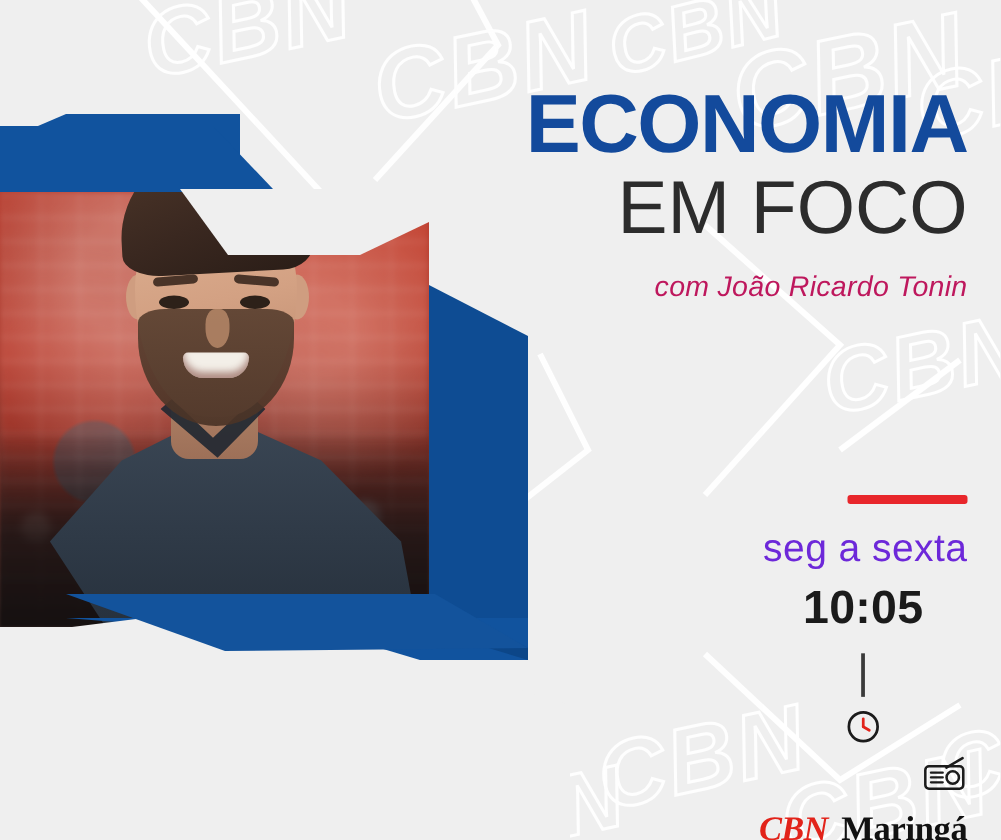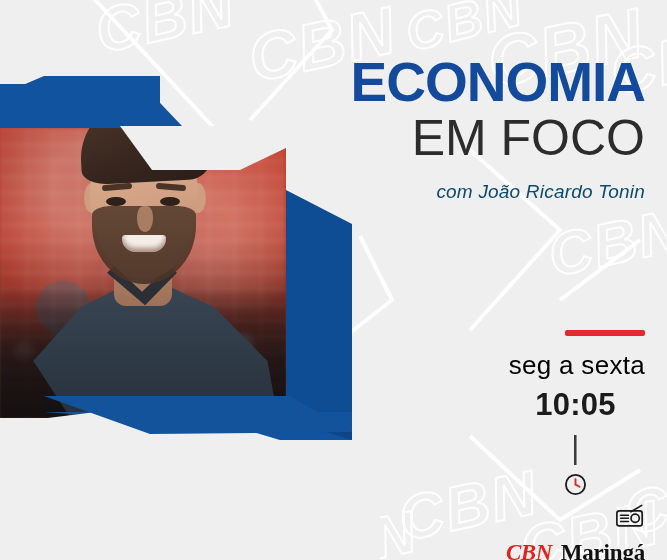--- a/index.html
+++ b/index.html
@@ -118,27 +118,27 @@
   .title-block{position:absolute;right:22px;top:56px;text-align:right;}
   .t-economia{
     font-size:55px;font-weight:700;letter-spacing:-1px;line-height:.95;
     color:#134a9c;margin:0;
   }
   .t-emfoco{
     font-size:50px;font-weight:400;letter-spacing:0px;line-height:1.06;
     color:#2c2c2c;margin:4px 0 16px 0;
   }
   .t-com{
-    font-size:19px;font-style:italic;font-weight:400;color:#0c4a6e;
+    font-size:19px;font-style:italic;font-weight:400;color:#be185d;
     margin:8px 0 0 0;letter-spacing:.2px;
   }
 
   .info-block{position:absolute;right:22px;top:330px;text-align:right;}
   .redrule{width:80px;height:6px;background:#e8262b;border-radius:2px;margin-left:auto;}
-  .i-days{font-size:26px;color:#000000;margin-top:14px;letter-spacing:.3px;}
+  .i-days{font-size:26px;color:#6d28d9;margin-top:14px;letter-spacing:.3px;}
   .i-times{
     font-size:31px;font-weight:700;color:#1b1b1b;margin-top:6px;
     display:flex;align-items:center;justify-content:flex-end;gap:7px;letter-spacing:.2px;flex-direction:column;
   }
   .i-freq{
     font-size:26px;color:#2b2b2b;margin-top:7px;
     display:flex;align-items:center;justify-content:flex-end;gap:7px;
   }
   .i-sep{font-weight:300;color:#3a3a3a;padding:0 1px;}
 

